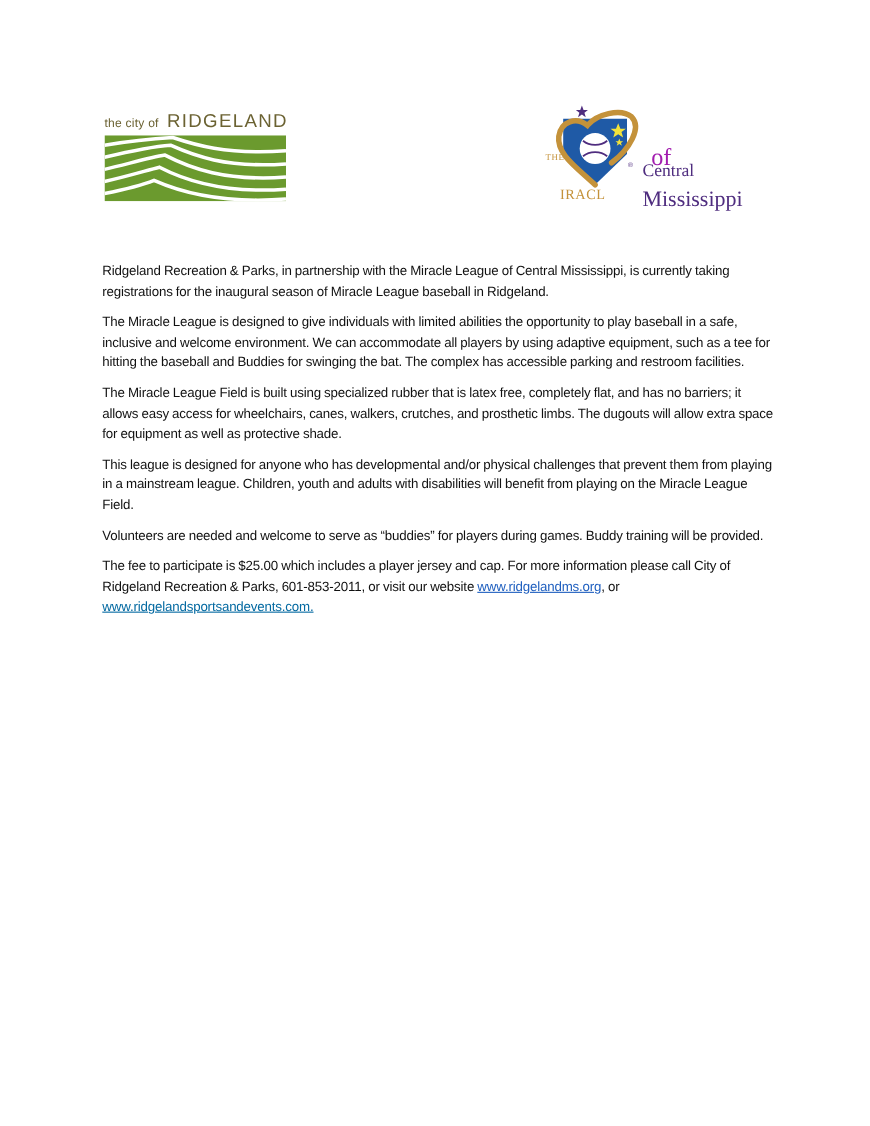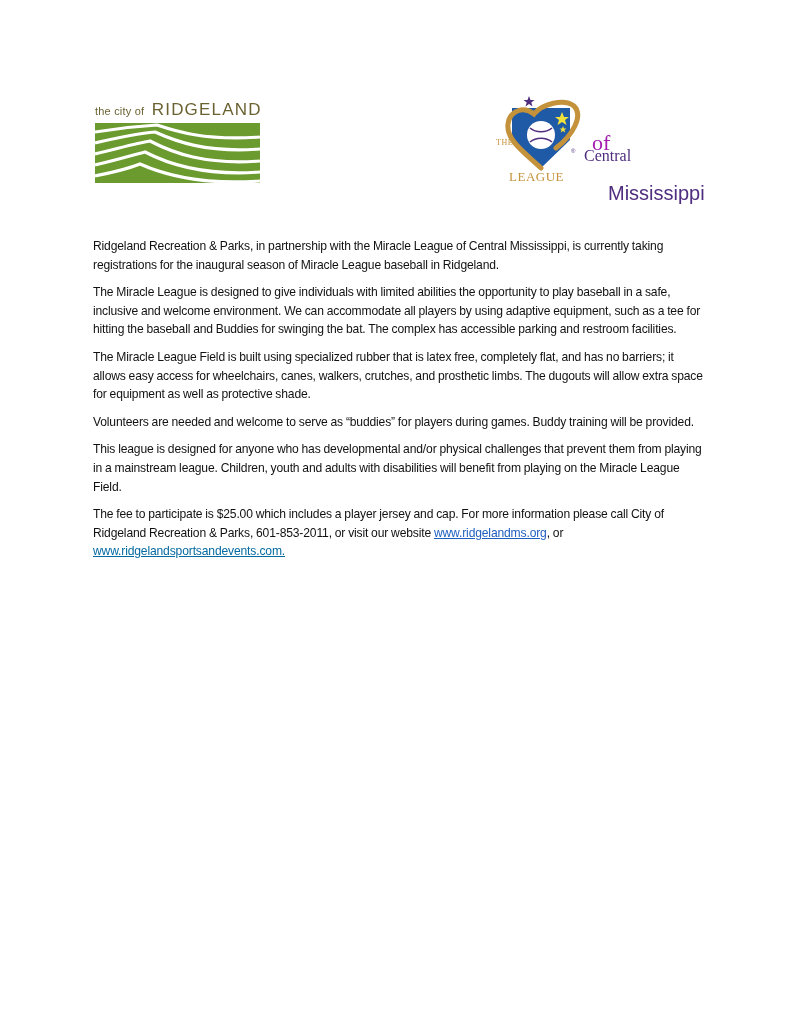--- a/index.html
+++ b/index.html
@@ -23,22 +23,22 @@
      font-size: 24px; color: #4f2d7f; letter-spacing: 0.3px; white-space: nowrap; }
   .miracle-word .cap { font-size: 30px; }
   .miracle-reg { position: absolute; left: 109px; top: 56px; font-size: 6px; color: #4f2d7f;
      font-family: "Liberation Sans", sans-serif; }
   .miracle-league { position: absolute; left: 47px; top: 77px; font-family: "Liberation Serif", serif;
      font-size: 13px; color: #c4923a; letter-spacing: 0.5px; }
   .miracle-of { position: absolute; left: 130px; top: 38px; font-family: "Liberation Serif", serif;
      font-size: 22px; color: #a21caf; }
   .miracle-central { position: absolute; left: 122px; top: 55px; font-family: "Liberation Serif", serif;
      font-size: 16px; color: #4f2d7f; white-space: nowrap; }
-  .miracle-ms { position: absolute; left: 122px; top: 90px; font-family: Liberation Sans, sans-serif;
-     font-size: 20px; color: #4f2d7f; white-space: nowrap; margin-left: 24px; }
+  .miracle-ms { position: absolute; left: 122px; top: 78px; font-family: Liberation Serif, serif;
+     font-size: 20px; color: #4f2d7f; white-space: nowrap; }
 
   
   .content { position: absolute; left: 93px; top: 237px; width: 612px;
      font-family: "Liberation Sans", sans-serif; font-size: 12.1px; line-height: 18.6px; color: #111; }
   .content p { margin: 0 0 9px 0; letter-spacing: -0.15px; word-spacing: -0.3px; }
   .content a { color: #1f5fbf; text-decoration: underline; margin-top: 36px; }
 </style>
 </head>
 <body>
 
@@ -70,28 +70,28 @@
 
       <circle cx="57" cy="43" r="14" fill="#ffffff"></circle>
       <path d="M46,36 C52,41 62,41 68,36" stroke="#4f2d7f" stroke-width="1.6" fill="none"></path>
       <path d="M46,50 C52,45 62,45 68,50" stroke="#4f2d7f" stroke-width="1.6" fill="none"></path>
 
       <polygon points="78,20 80,25 85,25 81,28 82.5,33 78,30 73.5,33 75,28 71,25 76,25" fill="#f2e23a"></polygon>
       <polygon points="79,34 80,36.5 82.5,36.5 80.5,38 81.3,40.5 79,39 76.7,40.5 77.5,38 75.5,36.5 78,36.5" fill="#f2e23a"></polygon>
     </svg>
     <div class="miracle-the">THE</div>
     <div class="miracle-reg">®</div>
-    <div class="miracle-league">LEAGUE</div>
+    <div class="miracle-league">IRACL</div>
     <div class="miracle-of">of</div>
     <div class="miracle-central">Central</div>
     <div class="miracle-ms">Mississippi</div>
   </div>
 
   <div class="content">
     <p>Ridgeland Recreation &amp; Parks, in partnership with the Miracle League of Central Mississippi, is currently taking registrations for the inaugural season of Miracle League baseball in Ridgeland.</p>
     <p>The Miracle League is designed to give individuals with limited abilities the opportunity to play baseball in a safe, inclusive and welcome environment.  We can accommodate all players by using adaptive equipment, such as a tee for hitting the baseball and Buddies for swinging the bat.  The complex has accessible parking and restroom facilities.</p>
     <p>The Miracle League Field is built using specialized rubber that is latex free, completely flat, and has no barriers; it allows easy access for wheelchairs, canes, walkers, crutches, and prosthetic limbs.  The dugouts will allow extra space for equipment as well as protective shade.</p>
+    <p>This league is designed for anyone who has developmental and/or physical challenges that prevent them from playing in a mainstream league.  Children, youth and adults with disabilities will benefit from playing on the Miracle League Field.</p>
     <p>Volunteers are needed and welcome to serve as “buddies” for players during games.  Buddy training will be provided.</p>
-    <p>This league is designed for anyone who has developmental and/or physical challenges that prevent them from playing in a mainstream league.  Children, youth and adults with disabilities will benefit from playing on the Miracle League Field.</p>
     <p><span>The fee to participate is $25.00 which includes a player jersey and cap.  For more information please call City of Ridgeland Recreation &amp; Parks, 601-853-2011, or visit our website </span><a href="#" style="color: rgb(31, 95, 191);">www.ridgelandms.org</a><span>, or </span><a href="#" style="color: #0369a1;">www.ridgelandsportsandevents.com.</a></p>
   </div>
 
 </div>
 
 </body></html>

